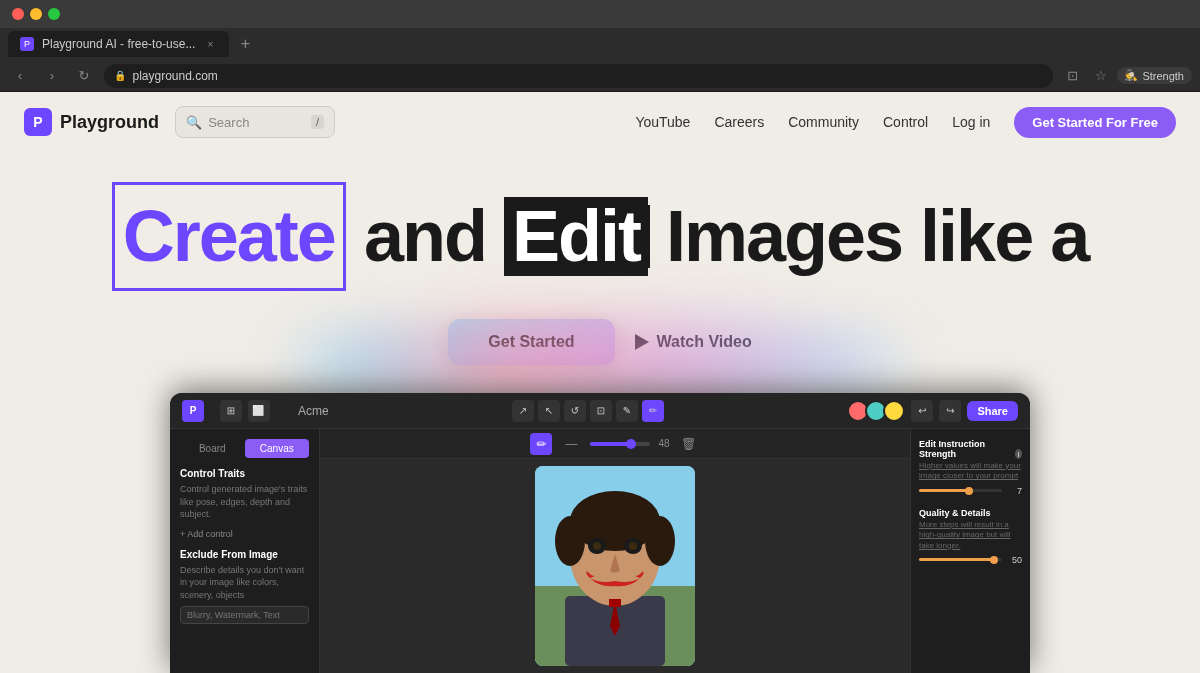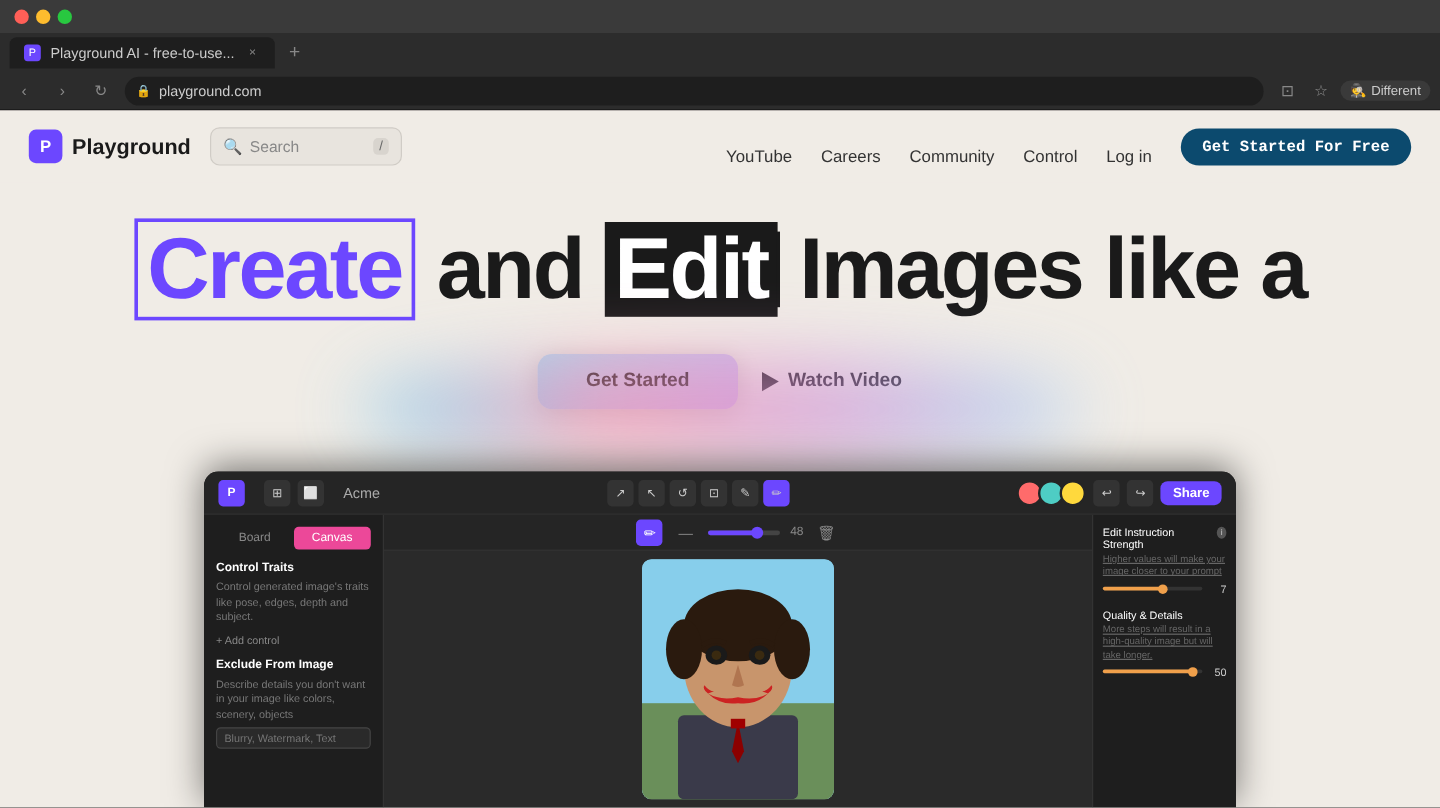--- a/index.html
+++ b/index.html
@@ -189,58 +189,57 @@
       margin-left: auto;
       background: #d8d4ce;
       border-radius: 4px;
       padding: 1px 5px;
       font-size: 11px;
       color: #666;
     }
     .nav-links {
       margin-left: auto;
       display: flex;
-      align-items: flex-end;
+      align-items: center;
       gap: 24px;
     }
     .nav-link {
       font-size: 14px;
       color: #333;
       text-decoration: none;
       cursor: pointer;
     }
     .nav-cta {
-      background: #0c4a6e;
+      background: #8b5cf6;
       color: white;
       border: none;
       border-radius: 20px;
       padding: 8px 18px;
       font-size: 13px;
       font-weight: 600;
       cursor: pointer;
-      font-family: Liberation Mono, monospace;
     }
 
     
     .hero {
       text-align: center;
       padding: 30px 20px 0;
       position: relative;
     }
     .hero-title {
       font-size: 72px;
       font-weight: 900;
       line-height: 1.1;
       color: #1a1a1a;
       letter-spacing: -2px;
     }
     .hero-title .create-word {
       color: #6c47ff;
       border: 3px solid #6c47ff;
-      padding: 0 8px;
+      padding: 12px 8px;
       display: inline-block;
     }
     .hero-title .edit-word {
       background: #1a1a1a;
       color: white;
       padding: 0 8px;
       display: inline-block;
       position: relative;
     }
     .hero-title .edit-word::after {
@@ -354,21 +353,21 @@
       justify-content: center;
       color: #ccc;
       font-size: 10px;
     }
     .tb-icon.active {
       background: #6c47ff;
     }
     .toolbar-filename {
       font-size: 12px;
       color: #aaa;
-      margin-left: 8px;
+      margin-left: 20px;
     }
     .toolbar-center-icons {
       margin: 0 auto;
       display: flex;
       gap: 4px;
     }
     .toolbar-right {
       display: flex;
       align-items: center;
       gap: 6px;
@@ -419,21 +418,21 @@
     .sidebar-tab {
       flex: 1;
       text-align: center;
       padding: 4px 0;
       font-size: 10px;
       color: #888;
       border-radius: 4px;
       cursor: pointer;
     }
     .sidebar-tab.active {
-      background: #ec4899;
+      background: #8b5cf6;
       color: #fff;
     }
     .sidebar-section {
       margin-bottom: 10px;
     }
     .sidebar-section-title {
       font-size: 10px;
       font-weight: 700;
       color: #fff;
       margin-bottom: 4px;
@@ -542,25 +541,25 @@
       border-left: 1px solid #333;
       padding: 10px 8px;
       font-size: 9px;
       color: #aaa;
     }
     .right-panel-section {
       margin-bottom: 12px;
     }
     .rp-title {
       font-size: 9px;
-      font-weight: 400;
+      font-weight: 700;
       color: #fff;
       margin-bottom: 2px;
       display: flex;
-      align-items: flex-start;
+      align-items: flex-end;
       gap: 19px;
     }
     .rp-desc {
       font-size: 8px;
       color: #666;
       line-height: 1.3;
       margin-bottom: 4px;
       text-decoration: underline;
     }
     .rp-slider {
@@ -667,21 +666,21 @@
     <div class="nav-btn">↻</div>
     <div class="address-bar">
       <span class="lock-icon">🔒</span>
       <span>playground.com</span>
     </div>
     <div class="browser-actions">
       <div class="browser-action-btn">⊡</div>
       <div class="browser-action-btn">☆</div>
       <div class="incognito-badge">
         <span>🕵</span>
-        <span>Different</span>
+        <span>Strength</span>
       </div>
     </div>
   </div>
 </div>
 
 <div class="website">
 
   <nav class="top-nav">
     <div class="nav-logo">
       <div class="logo-icon">P</div>

